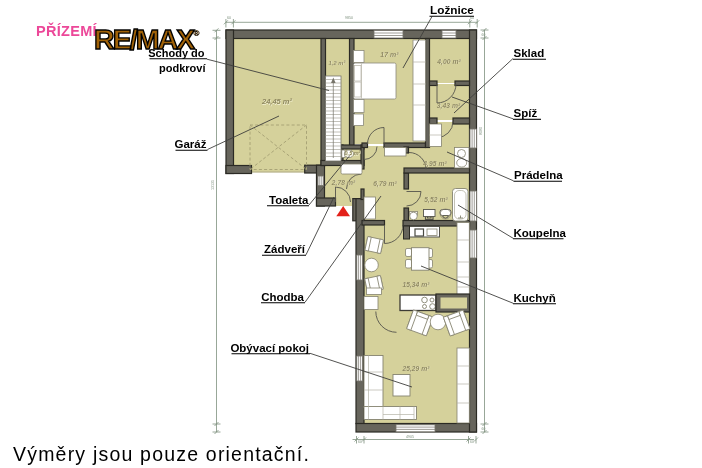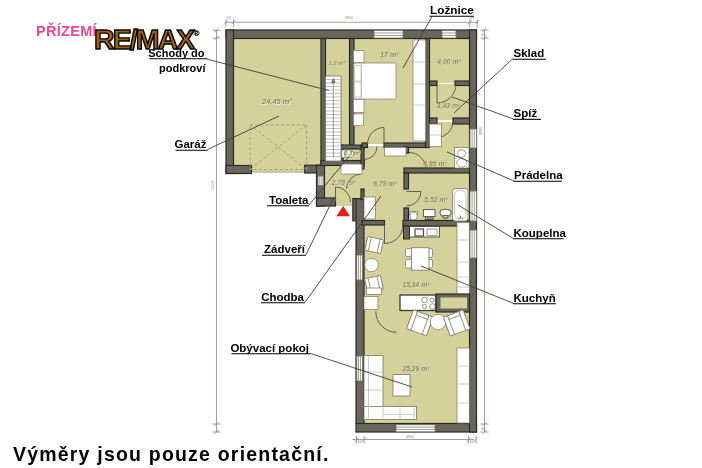--- a/index.html
+++ b/index.html
@@ -532,14 +532,14 @@
 <text x="513.5" y="301.5" font-size="11.5">Kuchyň</text>
 <line x1="513" y1="303.8" x2="556" y2="303.8" stroke="#000" stroke-width="1.1"></line>
 </g>
 
 </svg>
 
 <div style="position:absolute;left:36px;top:23px;font-weight:bold;font-size:14.5px;color:#ec4899;letter-spacing:0.3px;">PŘÍZEMÍ</div>
 
 <div style="position:absolute;left:94px;top:23px;font-weight:bold;font-size:28.5px;color:#a16207;letter-spacing:-1.9px;-webkit-text-stroke:1.4px #000;">RE/MAX<span style="font-size:8px;letter-spacing:0;-webkit-text-stroke:0.3px #000;vertical-align:13px;">®</span></div>
 
-<div style="position:absolute;left:13px;top:442.5px;font-weight:bold;font-size:19.5px;letter-spacing:1.2px;color:#000;">Výměry jsou pouze orientační.</div>
+<div style="position:absolute;left:13px;top:442.5px;font-weight:normal;font-size:19.5px;letter-spacing:1.2px;color:#000;">Výměry jsou pouze orientační.</div>
 </div>
 
 </body></html>

